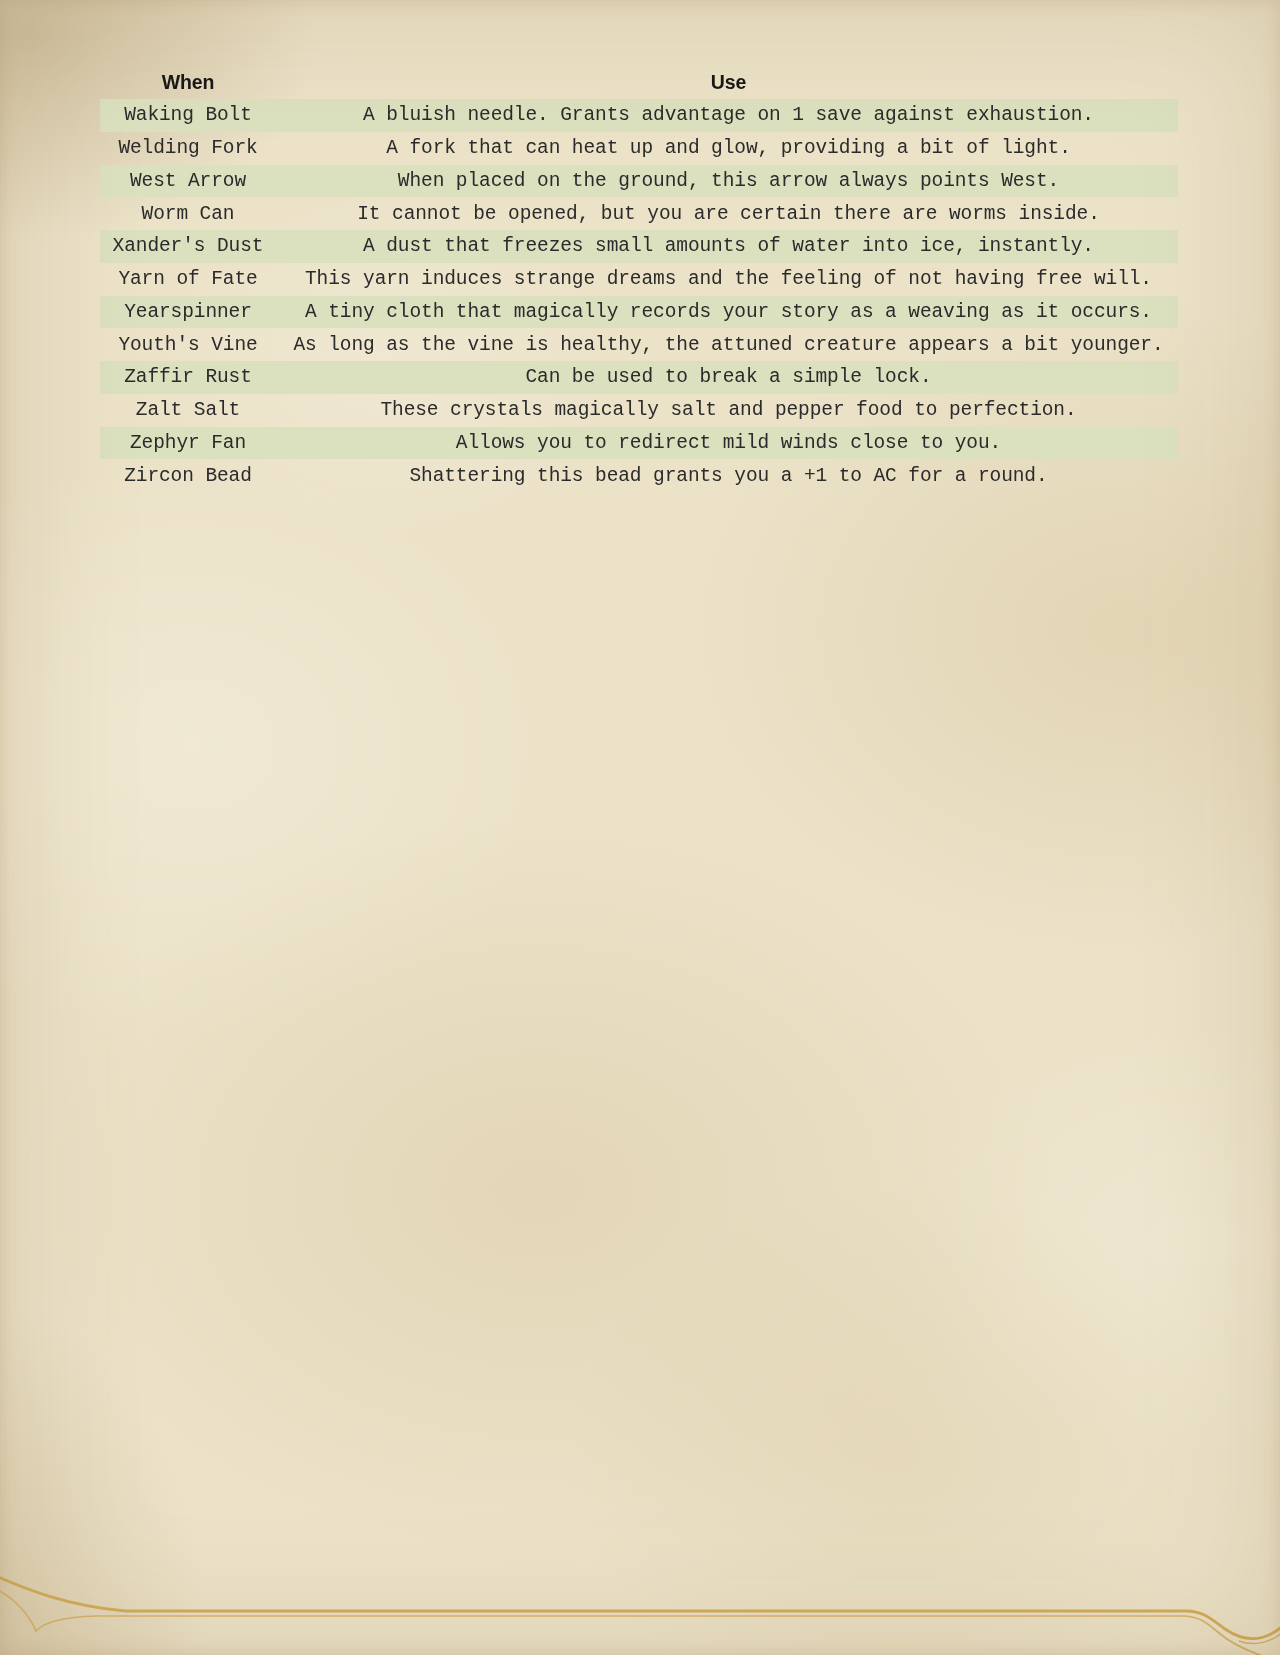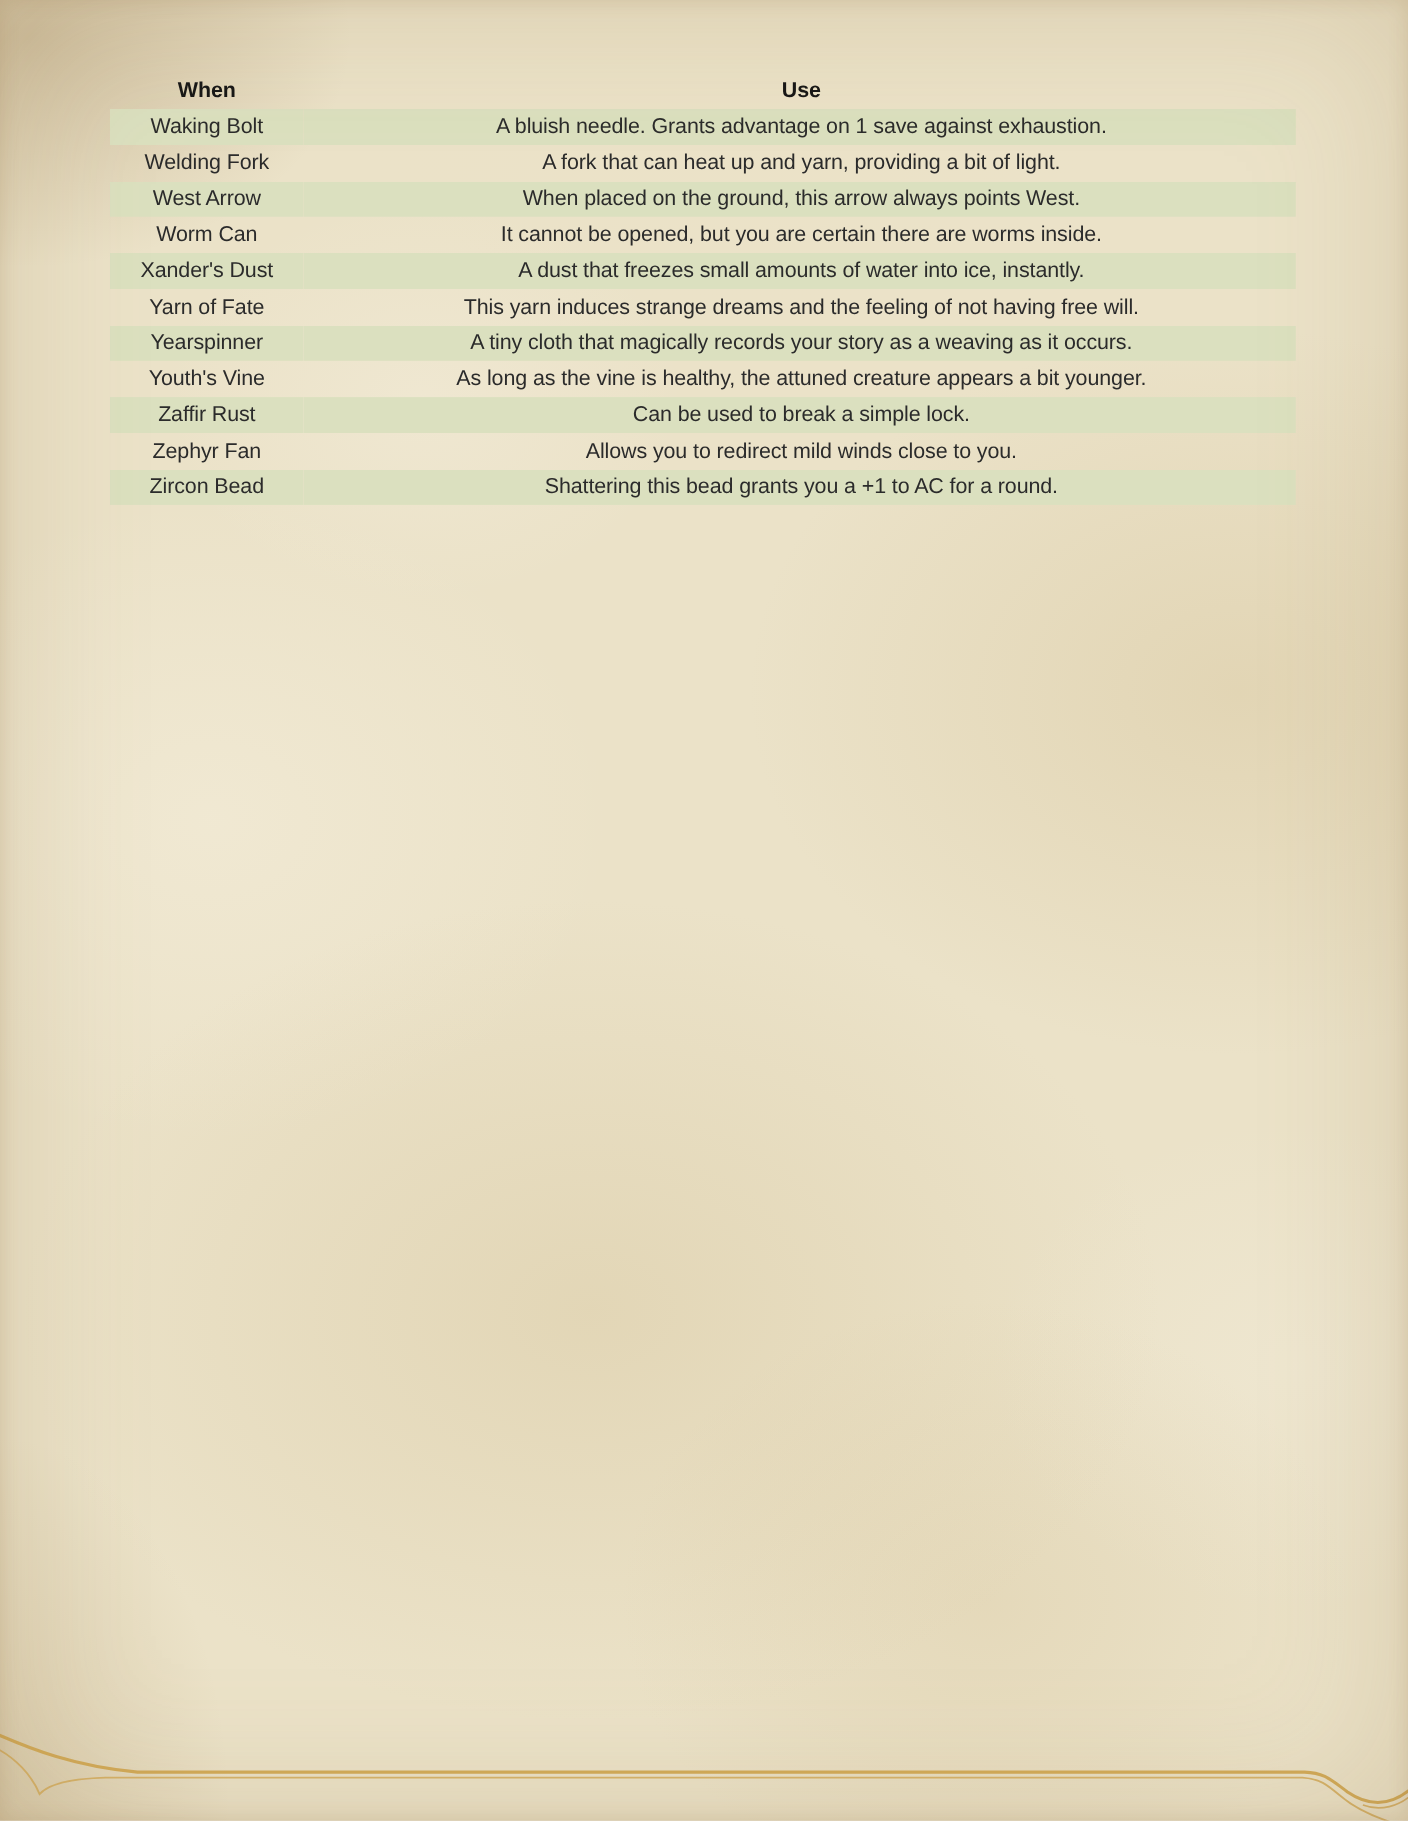--- a/index.html
+++ b/index.html
@@ -59,20 +59,21 @@
   table.item-table th.h-name { text-align: center; }
   table.item-table th.h-use  { text-align: center; padding-left: 3px; }
   table.item-table td {
     height: 32.75px;
     font-size: 19.5px;
     color: #2b2b2b;
     vertical-align: middle;
     padding: 0;
     white-space: nowrap;
     overflow: hidden;
+    font-family: Liberation Mono, monospace;
   }
   table.item-table td.name { text-align: center; }
   table.item-table td.use  { text-align: center; padding-left: 3px; }
   table.item-table tbody tr:nth-child(odd) { background: #dbe0bf; }
   
   .footer-ornament {
     position: absolute;
     left: 0;
     top: 1530px;
     width: 1280px;
@@ -96,21 +97,21 @@
         <th class="h-use">Use</th>
       </tr>
     </thead>
     <tbody>
       <tr>
           <td class="name">Waking Bolt</td>
           <td class="use">A bluish needle. Grants advantage on 1 save against exhaustion.</td>
         </tr>
       <tr>
           <td class="name">Welding Fork</td>
-          <td class="use">A fork that can heat up and yarn, providing a bit of light.</td>
+          <td class="use">A fork that can heat up and glow, providing a bit of light.</td>
         </tr>
       <tr>
           <td class="name">West Arrow</td>
           <td class="use">When placed on the ground, this arrow always points West.</td>
         </tr>
       <tr>
           <td class="name">Worm Can</td>
           <td class="use">It cannot be opened, but you are certain there are worms inside.</td>
         </tr>
       <tr>
@@ -127,20 +128,24 @@
         </tr>
       <tr>
           <td class="name">Youth's Vine</td>
           <td class="use">As long as the vine is healthy, the attuned creature appears a bit younger.</td>
         </tr>
       <tr>
           <td class="name">Zaffir Rust</td>
           <td class="use">Can be used to break a simple lock.</td>
         </tr>
       <tr>
+          <td class="name">Zalt Salt</td>
+          <td class="use">These crystals magically salt and pepper food to perfection.</td>
+        </tr>
+      <tr>
           <td class="name">Zephyr Fan</td>
           <td class="use">Allows you to redirect mild winds close to you.</td>
         </tr>
       <tr>
           <td class="name">Zircon Bead</td>
           <td class="use">Shattering this bead grants you a +1 to AC for a round.</td>
         </tr>
     </tbody>
   </table>
 

